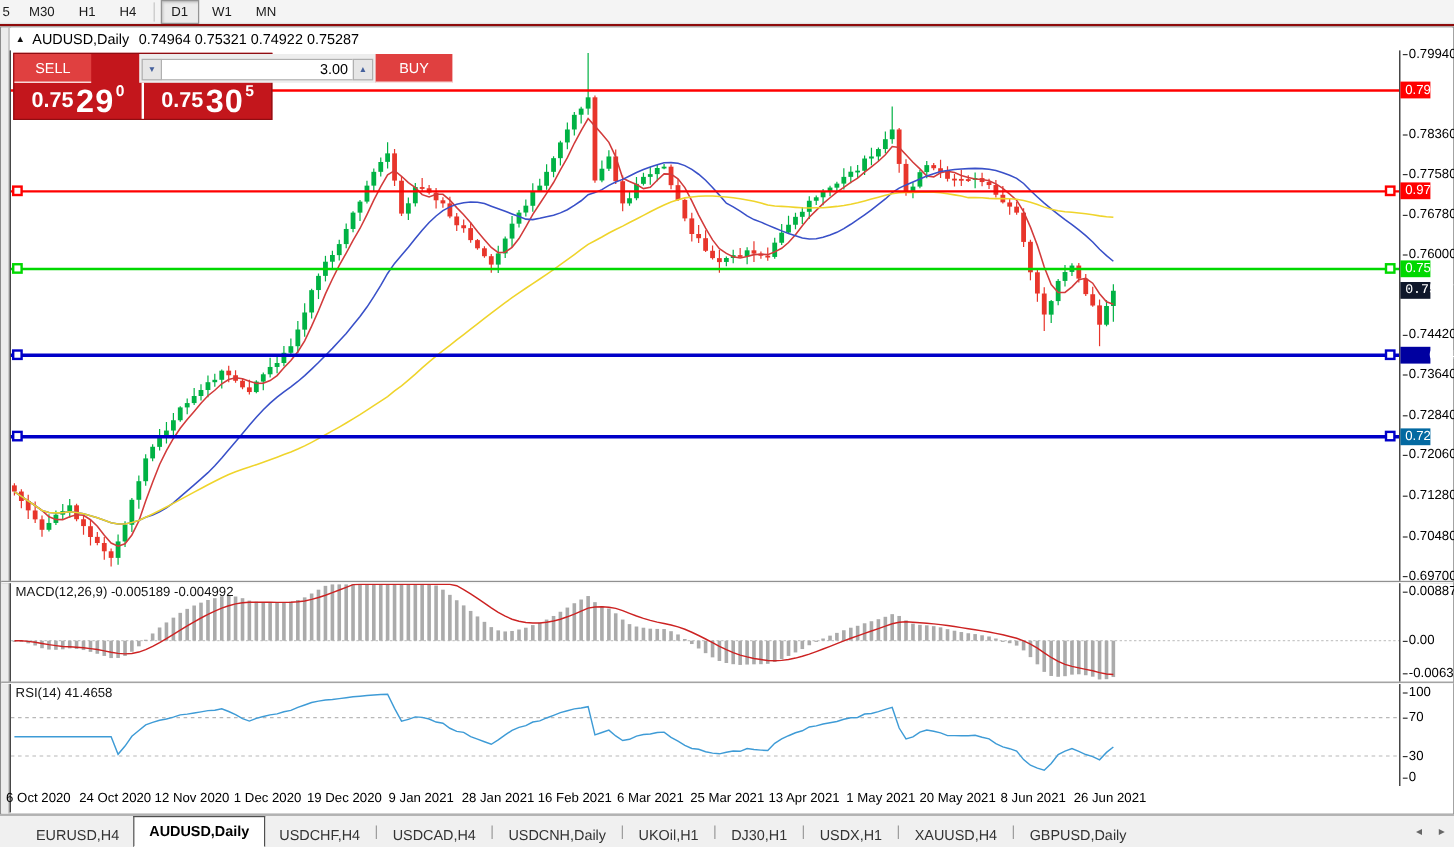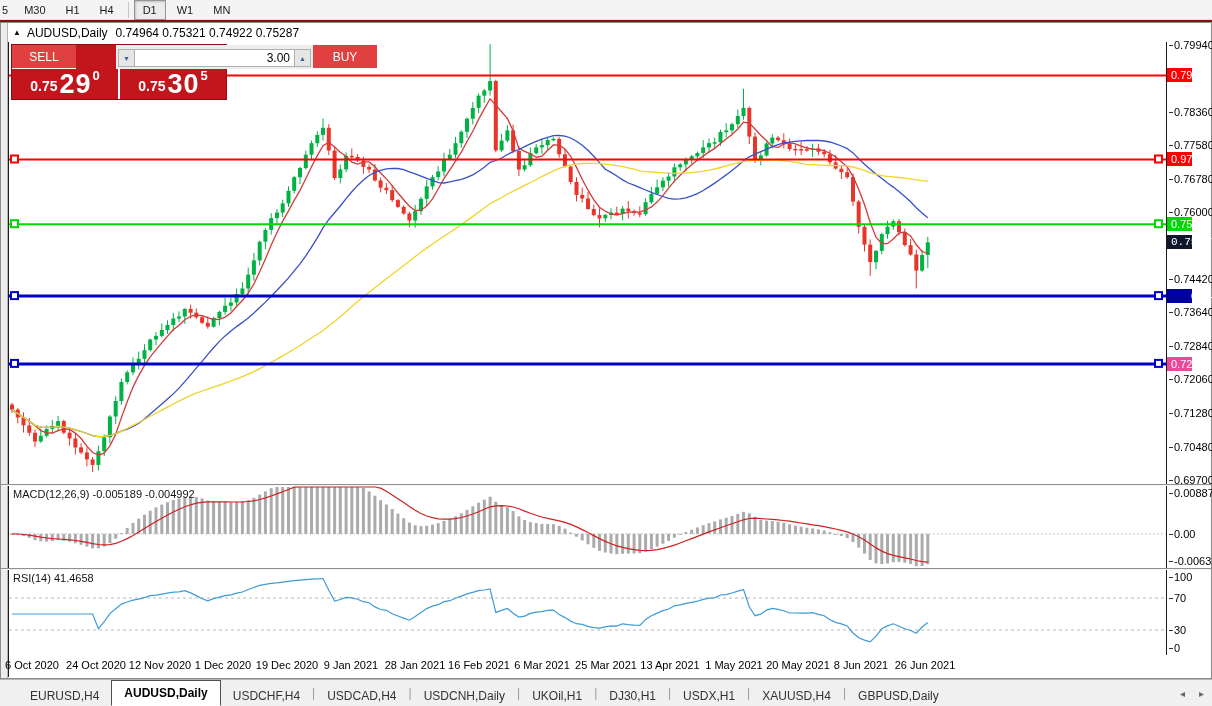--- a/index.html
+++ b/index.html
@@ -39,21 +39,21 @@
         justify-content:center;border-bottom:1px solid #fff;cursor:pointer;}
   .spin{flex:1;background:#ededed;display:flex;align-items:flex-end;padding:2px;box-sizing:border-box;margin-left:40px;}
   .spin-btn{width:17px;height:18px;background:#e6e6e6;border:1px solid #b0b0b0;color:#44609c;
             font-size:7px;display:flex;align-items:center;justify-content:center;box-sizing:border-box;cursor:pointer;}
   .vol{flex:1;height:18px;border:1px solid #b0b0b0;border-left:none;border-right:none;text-align:right;
        font-size:12px;padding:0 4px 0 0;background:#fff;box-sizing:border-box;outline:none;
        font-family:"Liberation Sans",sans-serif;}
   .trade-row2{display:flex;height:30px;}
   .price-box{flex:1;color:#fff;display:flex;align-items:flex-end;justify-content:center;padding-bottom:2px;}
   .price-sep{width:2px;background:#fff;}
-  .p-base{font-size:14px;font-weight:bold;margin:0 2px 3px 0;}
+  .p-base{font-size:18px;font-weight:bold;margin:0 2px 3px 0;}
   .p-big{font-size:27px;font-weight:bold;line-height:26px;letter-spacing:1px;}
   .p-sup{font-size:13px;font-weight:bold;margin:0 0 14px 1px;}
   
   .date-axis{position:absolute;left:7px;top:632px;width:1158px;height:22px;background:#fff;border-left:1px solid #1a1a1a;box-sizing:border-box;}
   .dlabel{position:absolute;top:4px;transform:translateX(-50%);font-size:11px;color:#000;white-space:nowrap;}
   
   .tabbar{position:absolute;left:0;top:679px;width:1212px;height:27px;background:#f0f0f0;
           border-top:1px solid #b4b4b4;display:flex;align-items:flex-end;padding-left:18px;box-sizing:border-box;}
   .tab{height:21px;padding:0 12px;font-size:12px;color:#333;display:flex;align-items:center;cursor:pointer;white-space:nowrap;}
   .tab.active{background:#fff;border:1px solid #4f4f4f;border-bottom:1px solid #fff;height:24px;
@@ -461,21 +461,21 @@
       <div class="tick" style="top: 263px;">0.73640</div>
       <div class="tick" style="top: 297px;">0.72840</div>
       <div class="tick" style="top: 330px;">0.72060</div>
       <div class="tick" style="top: 364px;">0.71280</div>
       <div class="tick" style="top: 398px;">0.70480</div>
       <div class="tick" style="top: 431px;">0.69700</div>
       <div class="axis-label" style="background: rgb(255, 0, 0); top: 26px;">0.79213</div>
       <div class="axis-label" style="background: rgb(255, 0, 0); top: 110px;">0.97484</div>
       <div class="axis-label" style="background: rgb(0, 216, 0); top: 175px;">0.75712</div>
       <div class="axis-label" style="background: rgb(0, 0, 160); top: 247px; padding-left: 24px;">0.74022</div>
-      <div class="axis-label" style="background: #ec4899; top: 315px;">0.72426</div>
+      <div class="axis-label" style="background: #0369a1; top: 315px;">0.72426</div>
       <div class="axis-label" style="background: #0f172a; top: 193px; font-family: Liberation Mono, monospace;">0.75287</div>
     </div>
 
   <div class="hsep" style="top:461px;"></div>
 
   <div class="pane" style="top:463px;height:82px;">
     <div class="ind-label">MACD(12,26,9) -0.005189 -0.004992</div>
     <svg id="macd-svg" width="1157" height="82">
         <line x1="0" y1="47.9" x2="1157" y2="47.9" stroke="#c8c8c8" stroke-dasharray="2,2"></line>
         <rect x="1.5" y="47.9" width="3" height="1.0" fill="#ababab"></rect>

